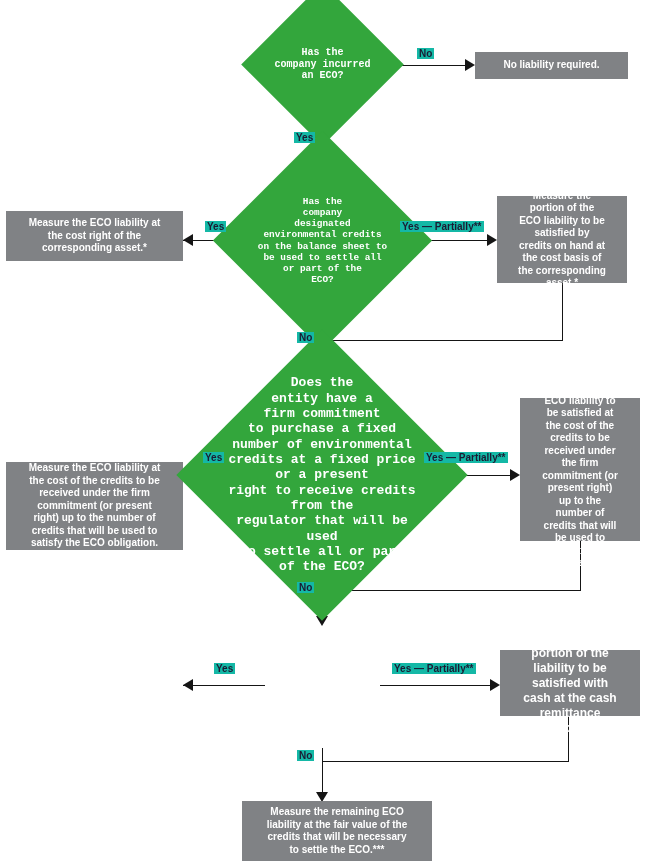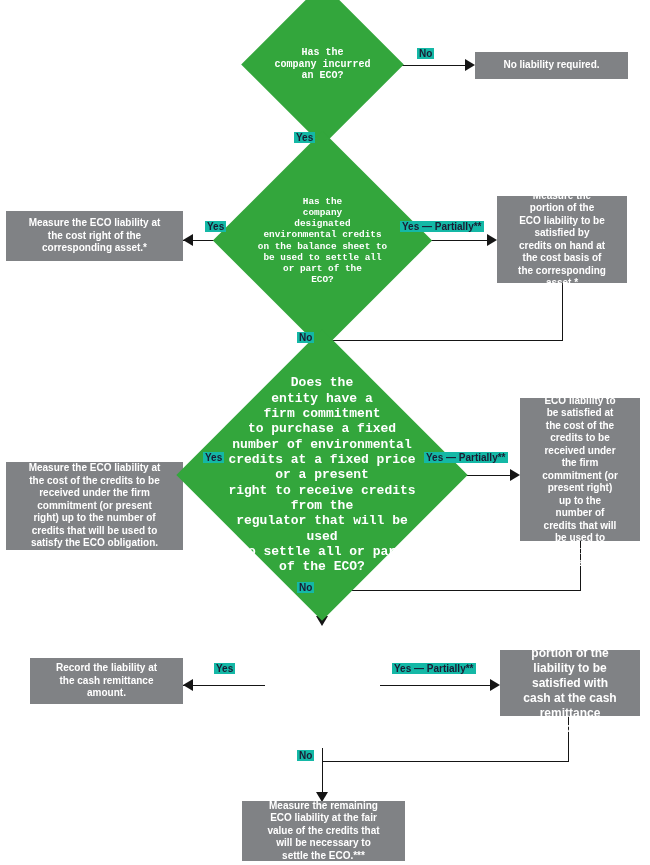--- a/index.html
+++ b/index.html
@@ -203,32 +203,29 @@
   <div class="edge-label" style="left:297px; top:582px;">No</div>
 
   <div class="hline" style="left:183px; top:685px; width:82px;"></div>
   <div class="arrow arrow-left" style="left:183px; top:679px;"></div>
   <div class="edge-label" style="left:214px; top:663px;">Yes</div>
 
   <div class="hline" style="left:380px; top:685px; width:110px;"></div>
   <div class="arrow arrow-right" style="left:490px; top:679px;"></div>
   <div class="edge-label" style="left:392px; top:663px;">Yes — Partially**</div>
 
-  <div class="box" style="left:30px; top:658px; width:153px; height:46px; font-size:10px;">
-    <span>Record the liability at the cash remittance amount.</span>
-  </div>
 
 
   <div class="box" style="left:500px; top:650px; width:140px; height:66px; font-size:12px;">
     <span>Record the portion of the liability to be satisfied with cash at the cash remittance amount.</span>
   </div>
 
   <div class="vline" style="left:568px; top:716px; height:46px;"></div>
   <div class="hline" style="left:322px; top:761px; width:247px;"></div>
   <div class="vline" style="left:322px; top:748px; height:48px;"></div>
   <div class="arrow arrow-down" style="left:316px; top:792px;"></div>
   <div class="edge-label" style="left:297px; top:750px;">No</div>
 
-  <div class="box" style="left:242px; top:801px; width:163px; height:60px; font-size:10px;">
+  <div class="box" style="left:242px; top:801px; width:190px; height:60px; font-size:10px;">
     <span>Measure the remaining ECO liability at the fair value of the credits that will be necessary to settle the ECO.***</span>
   </div>
 
 </div>
 
 </body></html>

